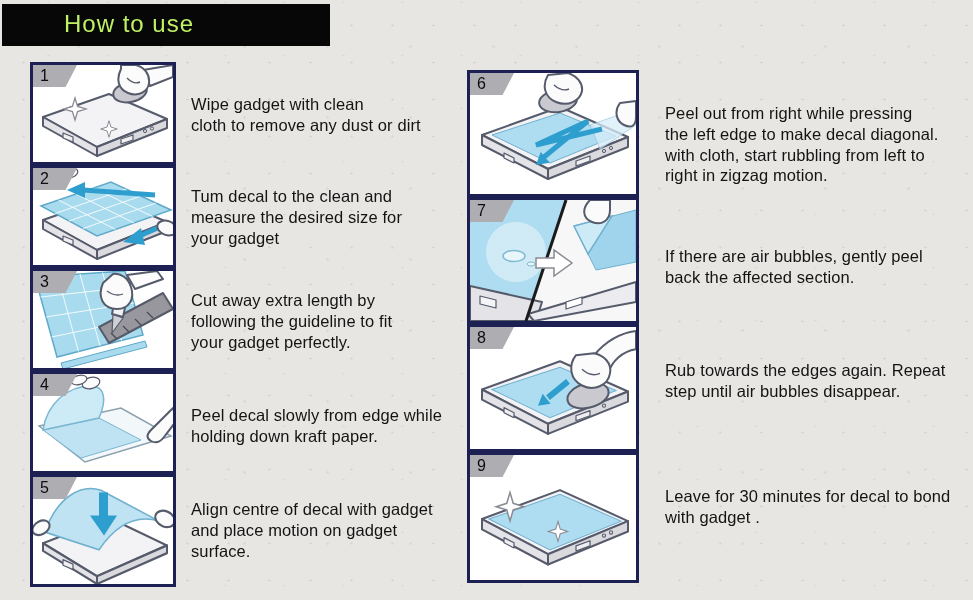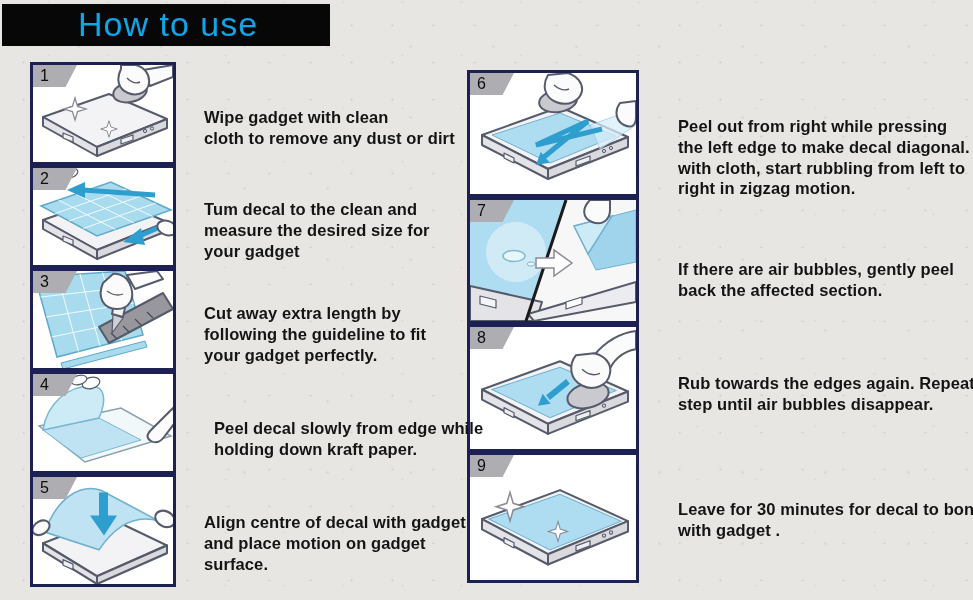--- a/index.html
+++ b/index.html
@@ -12,37 +12,37 @@
       radial-gradient(rgba(140,140,132,.12) 1px, transparent 1.2px),
       radial-gradient(rgba(90,90,84,.09) 1.2px, transparent 1.7px);
     background-size:41px 37px,59px 53px,83px 71px;
     background-position:3px 7px,19px 29px,37px 11px;
   }
   .banner{
     position:absolute;left:2px;top:4px;width:328px;height:42px;
     background:#070707;display:flex;align-items:center;
   }
   .banner h1{
-    margin:14px;padding:0 0 2px 62px;color:#0ea5e9;font-weight:400;
-    font-size:34px;letter-spacing:1px;line-height:1;
+    margin:0;padding:0 0 2px 62px;color:#bef264;font-weight:400;
+    font-size:24px;letter-spacing:1px;line-height:1;
   }
   .frame{
     position:absolute;margin:0;background:#ffffff;
     border:3px solid #1c2052;box-sizing:border-box;
   }
   .frame svg{position:absolute;left:0;top:0;width:100%;height:100%;display:block;}
   .numtab{
     position:absolute;left:0;top:0;z-index:2;width:44px;height:22px;
     background:#aeaeb2;clip-path:polygon(0 0,100% 0,74% 100%,0 100%);
     display:flex;align-items:center;padding-left:7px;box-sizing:border-box;
     font-size:16px;color:#0d0d0d;
   }
   .cap{
-    position:absolute;margin:16px;color:#141414;font-size:16.5px;
-    line-height:1.26;letter-spacing:.1px;white-space:pre-line;width:320px;font-weight:bold;
+    position:absolute;margin:3px;color:#141414;font-size:16.5px;
+    line-height:1.26;letter-spacing:.1px;white-space:pre-line;width:320px;
   }
   .ol{stroke:#565b6b;stroke-width:2;stroke-linejoin:round;}
   .ol1{stroke:#565b6b;stroke-width:1.2;stroke-linejoin:round;}
   .grid{stroke:rgba(255,255,255,.85);stroke-width:1;}
 </style>
 </head>
 <body>
 
 <div>
 
@@ -239,21 +239,21 @@
   </figure>
 
   <p class="cap" style="left:188px;top:91px">Wipe gadget with clean
 cloth to remove any dust or dirt</p>
   <p class="cap" style="left:188px;top:183px">Tum decal to the clean and
 measure the desired size for
 your gadget</p>
   <p class="cap" style="left:188px;top:287px">Cut away extra length by
 following  the guideline to fit
 your gadget perfectly.</p>
-  <p class="cap" style="left:198px;top:402px">Peel decal slowly from edge while
+  <p class="cap" style="left:188px;top:402px">Peel decal slowly from edge while
 holding down kraft paper.</p>
   <p class="cap" style="left:188px;top:496px">Align centre of decal with gadget
 and place motion on gadget
 surface.</p>
   <p class="cap" style="left:662px;top:100px">Peel out from right while pressing
 the left edge to make decal diagonal.
 with cloth, start rubbling from left to
 right in zigzag motion.</p>
   <p class="cap" style="left:662px;top:243px">If there are air bubbles, gently peel
 back the affected section.</p>

